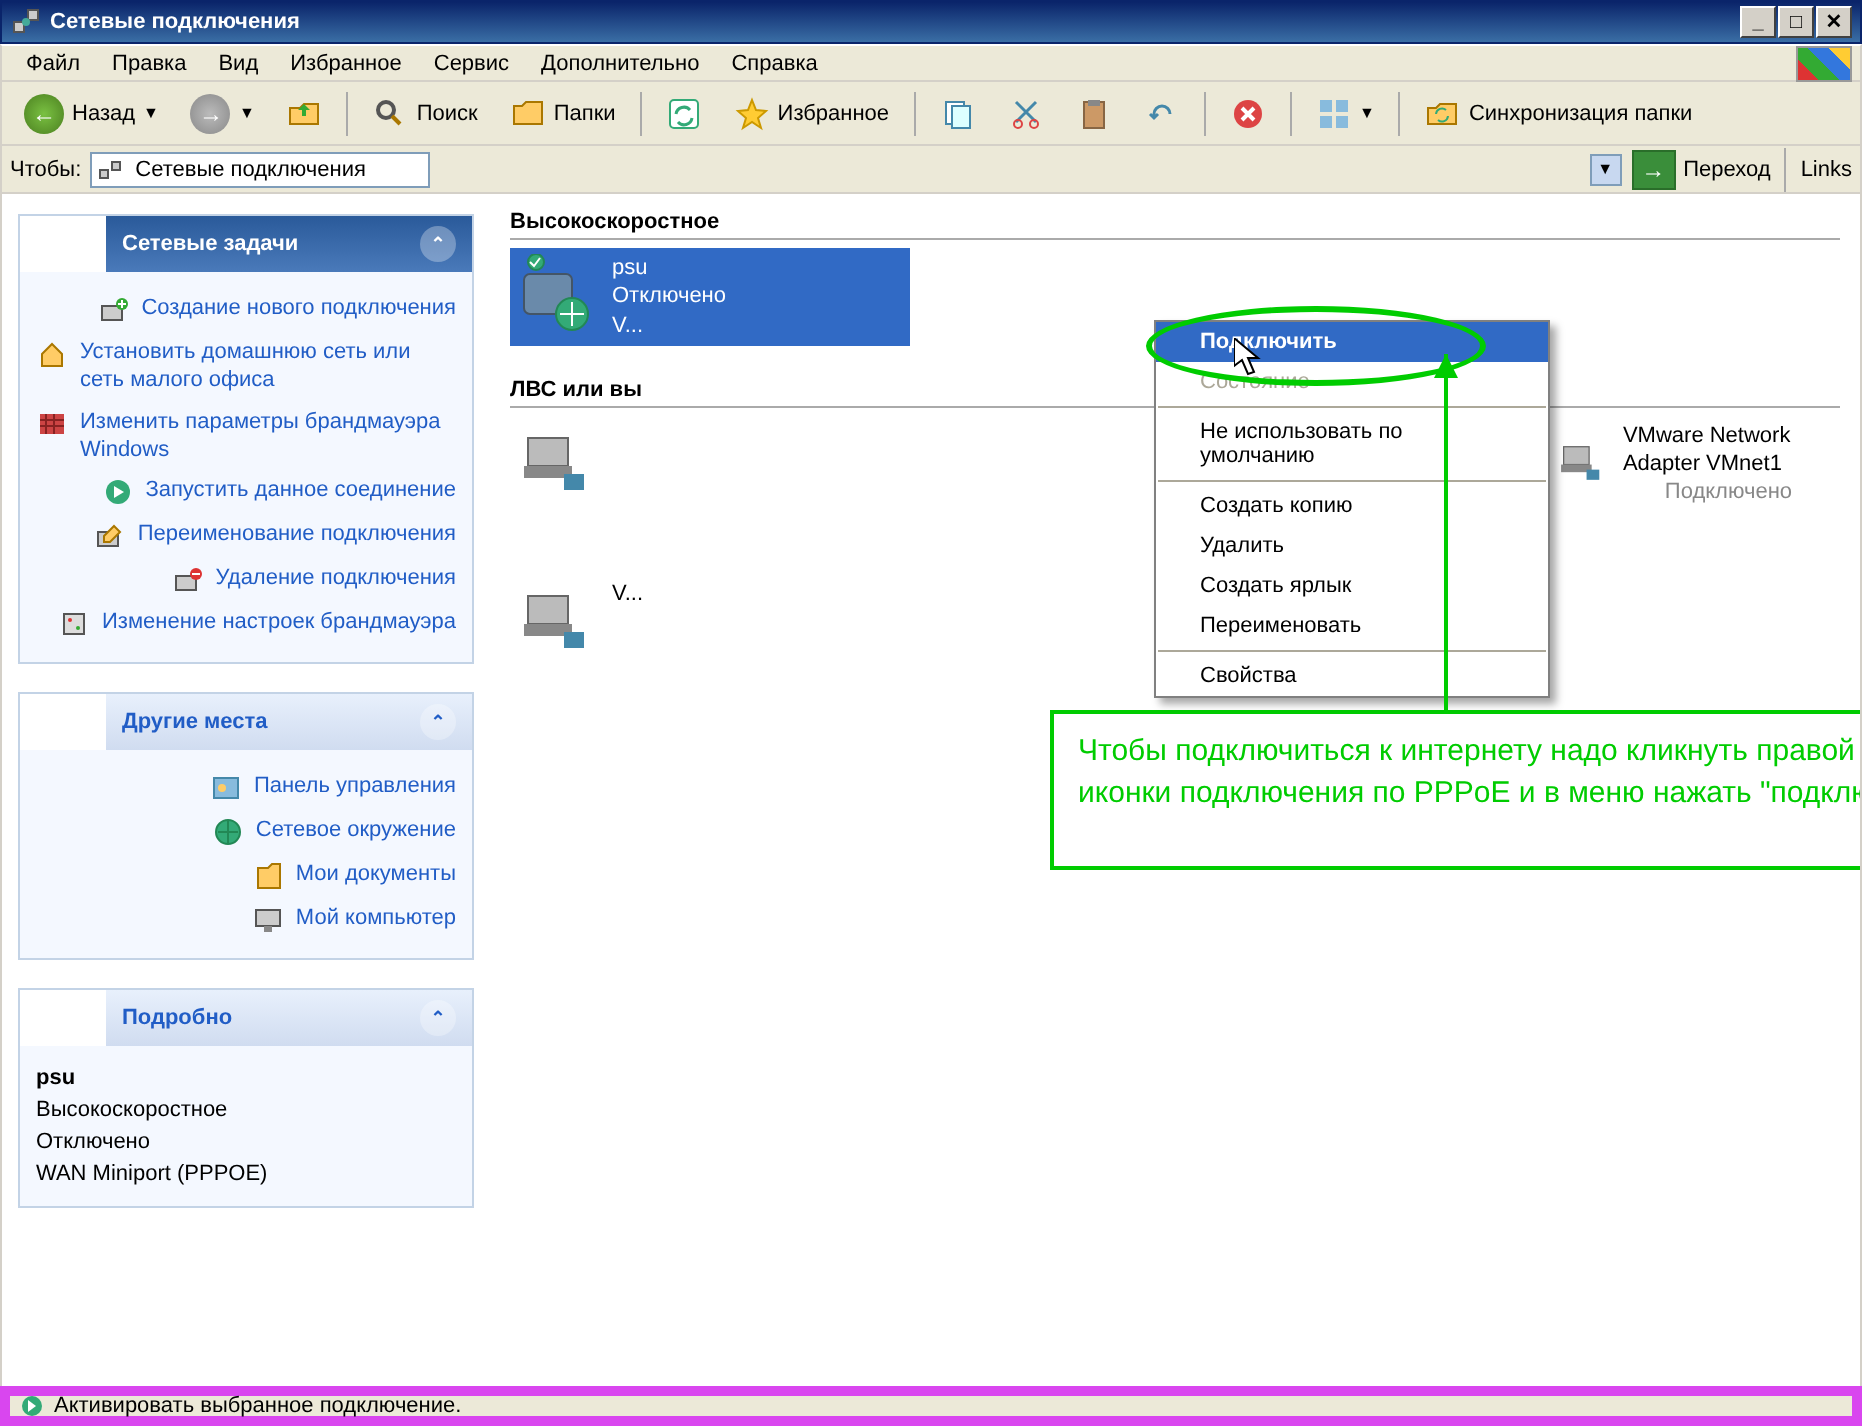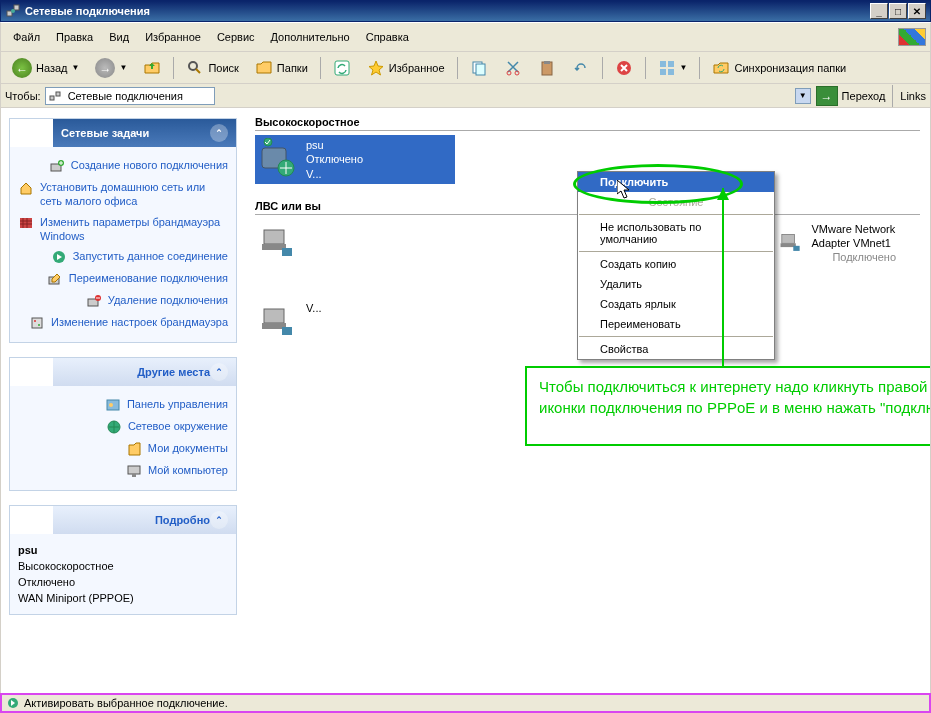--- a/index.html
+++ b/index.html
@@ -6,21 +6,21 @@
 body { font-family: Tahoma, sans-serif; font-size: 11px; background: #fff; width: 931px; height: 713px; overflow: hidden; position: relative; }
 
 
 .titlebar { background: linear-gradient(#0a246a, #3a6ea5); height: 22px; display: flex; align-items: center; padding: 0 4px; color: #fff; font-weight: bold; border: 1px solid #0a246a; }
 .titlebar .icon { width: 16px; height: 16px; margin-right: 4px; }
 .titlebar .title { flex: 1; font-size: 11px; }
 .winbtns { display: flex; gap: 1px; }
 .winbtn { width: 18px; height: 16px; background: #d4d0c8; border: 1px solid #fff; border-right-color: #404040; border-bottom-color: #404040; display: flex; align-items: center; justify-content: center; font-family: Marlett, sans-serif; font-size: 10px; color: #000; cursor: default; }
 
 
-.menubar { background: #ece9d8; height: 30px; display: flex; align-items: center; padding: 0 4px; border: 1px solid #d4d0c8; border-top: 1px solid #fff; }
+.menubar { background: #ece9d8; height: 19px; display: flex; align-items: center; padding: 0 4px; border: 1px solid #d4d0c8; border-top: 1px solid #fff; }
 .menubar .mi { padding: 2px 8px; cursor: default; }
 .menubar .flag { margin-left: auto; width: 28px; height: 18px; background: linear-gradient(45deg,#d33 25%,#3a3 25% 50%,#37d 50% 75%,#fc3 75%); border: 1px solid #999; }
 
 
 .toolbar { background: #ece9d8; height: 32px; display: flex; align-items: center; padding: 0 4px; gap: 2px; border: 1px solid #d4d0c8; border-top: none; }
 .tbtn { display: flex; align-items: center; gap: 4px; padding: 3px 6px; border: 1px solid transparent; border-radius: 3px; cursor: default; }
 .tbicon { width: 20px; height: 20px; border-radius: 50%; display: flex; align-items: center; justify-content: center; font-size: 12px; }
 .navback { background: radial-gradient(#7ac142,#4a7e1f); color: #fff; }
 .navfwd { background: radial-gradient(#bbb,#888); color: #fff; }
 .sep { width: 1px; height: 22px; background: #aaa; margin: 0 3px; }
@@ -36,21 +36,21 @@
 .gobtn { width: 22px; height: 20px; background: #3a8e3a; color: #fff; display: flex; align-items: center; justify-content: center; font-size: 12px; border: 1px solid #2a6e2a; }
 
 
 .mainarea { display: flex; height: 607px; background: #fff; border: 1px solid #d4d0c8; border-top: none; }
 .sidebar { width: 244px; background: #fff; padding: 10px 8px; overflow: hidden; }
 .content { flex: 1; padding: 8px 10px; position: relative; overflow: hidden; }
 
 
 .panel { border: 1px solid #c3d3e6; margin-bottom: 14px; background: #fff; }
 .panel-hdr { background: linear-gradient(#2a5a9a,#4a7aba); color: #fff; font-weight: bold; padding: 5px 8px; display: flex; align-items: center; justify-content: space-between; font-size: 11px; margin-left: 43px; }
-.panel-hdr.light { background: linear-gradient(#e8f0fc,#d0dcf0); color: #215dc6; justify-content: flex-end; }
+.panel-hdr.light { background: linear-gradient(#e8f0fc,#d0dcf0); color: #215dc6; }
 .chev { width: 18px; height: 18px; background: rgba(255,255,255,.3); border-radius: 50%; display: flex; align-items: center; justify-content: center; font-size: 9px; color: inherit; }
 .panel-body { padding: 8px; background: #f4f8ff; }
 .task { display: flex; align-items: flex-start; gap: 6px; padding: 3px 0; color: #215dc6; cursor: default; font-size: 11px; justify-content: flex-end; }
 .task .ticon { width: 16px; height: 16px; flex-shrink: 0; }
 .task span { line-height: 1.3; }
 .plain { color: #000; padding: 2px 0; }
 .plain.bold { font-weight: bold; }
 
 
 .section-title { font-weight: bold; font-size: 11px; margin-bottom: 4px; border-bottom: 1px solid #aaa; padding-bottom: 2px; }
@@ -58,30 +58,30 @@
 .connitem { display: flex; gap: 8px; width: 200px; padding: 3px; }
 .connitem.sel { background: #316ac5; color: #fff; }
 .connicon { width: 40px; height: 40px; position: relative; }
 .conninfo { font-size: 11px; line-height: 1.3; }
 .conninfo .gray { color: #888; text-align: center; }
 
 
 .ctxmenu { position: absolute; left: 332px; top: 63px; width: 198px; background: #fff; border: 1px solid #808080; box-shadow: 3px 3px 4px rgba(0,0,0,.35); z-index: 50; }
 .ctxitem { padding: 4px 22px; font-size: 11px; cursor: default; }
 .ctxitem.hl { background: #316ac5; color: #fff; }
-.ctxitem.dis { color: #aca899; text-align: center; }
+.ctxitem.dis { color: #aca899; }
 .ctxsep { border-top: 1px solid #aca899; margin: 2px 1px; }
 
 
 .annot-box { position: absolute; left: 280px; top: 258px; width: 592px; height: 80px; border: 2px solid #0c0; color: #0c0; font-size: 15px; padding: 8px 12px; line-height: 1.4; }
 .annot-ellipse { position: absolute; left: 328px; top: 56px; width: 170px; height: 40px; border: 3px solid #0c0; border-radius: 50%; z-index: 60; pointer-events: none; }
 .annot-arrow { position: absolute; left: 470px; top: 80px; z-index: 55; pointer-events: none; }
 
 
-.statusbar { position: absolute; bottom: 0; left: 0; right: 0; height: 20px; background: #ece9d8; border: 2px solid #d946ef; display: flex; align-items: center; padding: 0 4px; gap: 4px; font-size: 11px; }
+.statusbar { position: absolute; bottom: 0; left: 0; right: 0; height: 20px; background: #ece9d8; border: 5px solid #d946ef; display: flex; align-items: center; padding: 0 4px; gap: 4px; font-size: 11px; }
 
 
 .cursor { position: absolute; left: 372px; top: 72px; z-index: 70; pointer-events: none; }
 </style>
 </head>
 <body>
 
 <div class="titlebar">
   <svg class="icon" viewBox="0 0 16 16">
       <rect x="2" y="8" width="5" height="5" fill="#ccc" stroke="#555"></rect>

